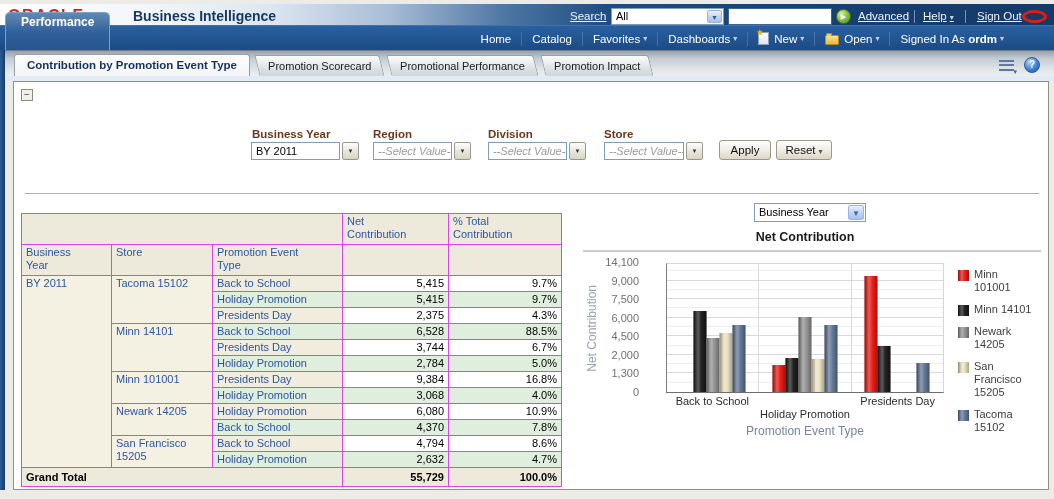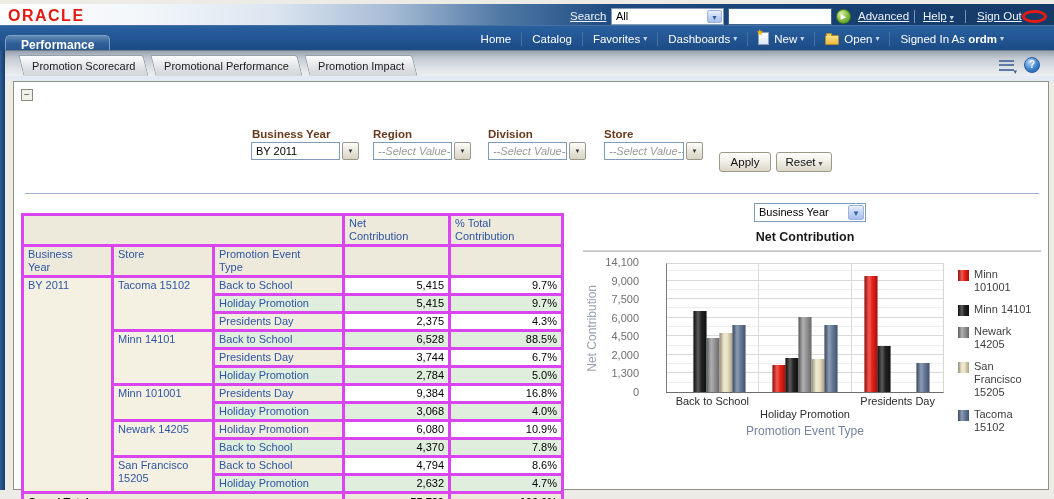--- a/index.html
+++ b/index.html
@@ -20,21 +20,21 @@
   .go-btn { position:absolute; left:836px; top:5px; width:15px; height:15px; border-radius:50%;
     background:radial-gradient(circle at 35% 30%,#daf0aa,#7cb83e 55%,#549d17); border:1px solid #3f7a10;
     color:#fff; font-size:7px; line-height:13px; text-align:center; }
   .hd-sep { position:absolute; top:6px; width:1px; height:13px; background:#7793ba; }
   .ring-logo { position:absolute; left:1022px; top:6px; width:25px; height:13px; border:3px solid #e21c12; border-radius:50%; background:transparent; }
   .chev { font-size:8px; color:#c6d4e8; margin-left:3px; }
 
   
   .menubar { position:absolute; left:0; top:25px; width:1054px; height:25px;
     background:linear-gradient(#2a60a0,#1b4b85); border-top:1px solid #48719f; }
-  .perf-tab { position:absolute; left:5px; bottom:0; height:15px; padding:0 15px;
+  .perf-tab { position:absolute; left:5px; bottom:0; height:38px; padding:0 15px;
     background:linear-gradient(#6189b4,#2f5f99 55%,#27568f); border:1px solid #7fa0c5; border-bottom:none;
     border-radius:5px 5px 0 0; color:#fff; font-weight:bold; font-size:12px; line-height:19px; }
   .menu { position:absolute; right:40px; top:0; height:25px; display:flex; align-items:center; }
   .menu-item { color:#fff; font-size:11.5px; padding:0 10px; display:flex; align-items:center; cursor:default; }
   .menu-sep { width:1px; height:14px; background:#46709e; }
   .ic-new { width:11px; height:13px; background:linear-gradient(#ffffff,#dfe7f2); border:1px solid #8aa0c0; position:relative; margin-right:5px; }
   .ic-new .star { position:absolute; left:-3px; top:-5px; font-size:8px; color:#f2c200; text-shadow:0 0 1px #9a7a00; }
   .ic-folder { width:14px; height:10px; background:linear-gradient(#fbe289,#edb83f); border:1px solid #b08c2a; border-radius:1px; position:relative; margin-right:5px; margin-top:2px; }
   .ic-folder .ftab { position:absolute; left:0; top:-3px; width:6px; height:3px; background:#f3cf65; border:1px solid #b08c2a; border-bottom:none; }
   .signed b { font-weight:bold; }
@@ -65,29 +65,29 @@
     font-size:10px; line-height:9px; text-align:center; color:#444; cursor:default; }
 
   
   .f-label { position:absolute; top:46px; font-size:11.5px; font-weight:bold; color:#68391b; }
   .f-input { position:absolute; top:60px; height:18px; border:1px solid #7f9db9; background:#fff;
     font-size:11px; line-height:16px; padding-left:4px; color:#000; overflow:hidden; white-space:nowrap; }
   .f-input.placeholder { color:#9a9a9a; font-style:italic; }
   .f-btn { position:absolute; top:60px; width:17px; height:18px; background:linear-gradient(#fefefe,#e7e4d9 55%,#d9d5c5);
     border:1px solid #989a8c; border-radius:2px; font-size:6px; text-align:center; line-height:16px; color:#333; }
   .btn { position:absolute; top:58px; height:20px; background:linear-gradient(#fefefd,#efede6 50%,#dbd7c7);
-    border:1px solid #9b9a87; border-radius:3px; font-size:11.5px; text-align:center; color:#111; line-height:18px;margin-top:12px; }
+    border:1px solid #9b9a87; border-radius:3px; font-size:11.5px; text-align:center; color:#111; line-height:18px; }
   .btn .bchev { font-size:8px; color:#555; margin-left:3px; }
 
   .section-title { position:absolute; left:11px; top:95px; font-size:12.5px; font-weight:bold; color:#2a529e; }
   .title-rule { position:absolute; left:11px; top:111px; width:1014px; height:1px; background:#9db3cd; }
 
   
   .pivot { position:absolute; left:7px; top:131px; border-collapse:collapse; font-size:11px; table-layout:fixed; }
-  .pivot td, .pivot th { border:3px solid #d946ef; padding:1px 4px; overflow:hidden; }
+  .pivot td, .pivot th { border:1px solid #d946ef; padding:1px 4px; overflow:hidden; }
   .pivot thead th { background:#eeeadb; color:#2d55a3; font-weight:normal; text-align:left; vertical-align:top;
     white-space:pre-line; height:31px; line-height:13px; }
   .pivot tbody td { height:16px; line-height:13px; vertical-align:top; }
   .c-year, .c-store { background:#f4f1e3; color:#2d55a3; }
   .c-event { color:#2d55a3; }
   tr.ra .c-event { background:#f0edde; }
   tr.ra .c-num { background:#ffffff; }
   tr.rb .c-event { background:#dfeedd; }
   tr.rb .c-num { background:#dfeedd; }
   .c-num { text-align:right; color:#000; }
@@ -123,20 +123,21 @@
     background-image:linear-gradient(90deg,rgba(0,0,0,.38),rgba(255,255,255,.30) 35%,rgba(255,255,255,.06) 60%,rgba(0,0,0,.28)); }
   .lg-label { font-size:11px; line-height:13px; color:#3d3d3d; width:58px; }
 </style>
 </head>
 <body>
 
 <div class="screen">
 
   <div class="topbar">
     <span class="logo">ORACLE</span>
+    <span class="product">Business Intelligence</span>
     <span class="hd-text" style="left:570px;">Search</span>
     <div class="search-scope">
       <span>All</span>
       <span class="scope-arrow">▾</span>
     </div>
     <input class="search-input" value="" style="">
     <div class="go-btn">▶</div>
     <span class="hd-text" style="left:858px;">Advanced</span>
     <span class="hd-sep" style="left:914px;"></span>
     <span class="hd-text" style="left:923px;"><span>Help</span><span class="chev">▾</span></span>
@@ -181,20 +182,23 @@
           <span>Open</span>
           <span class="chev">▾</span>
         </span>
       <span class="menu-sep"></span>
       <span class="menu-item signed"><span>Signed In As</span>&nbsp;<b>ordm</b><span class="chev">▾</span></span>
     </div>
   </div>
 
   <div class="tabrow">
     <div class="tabs">
+      <div class="dtab active">
+          <span>Contribution by Promotion Event Type</span>
+        </div>
       <div class="dtab">
           <span>Promotion Scorecard</span>
         </div>
       <div class="dtab">
           <span>Promotional Performance</span>
         </div>
       <div class="dtab">
           <span>Promotion Impact</span>
         </div>
     </div>

